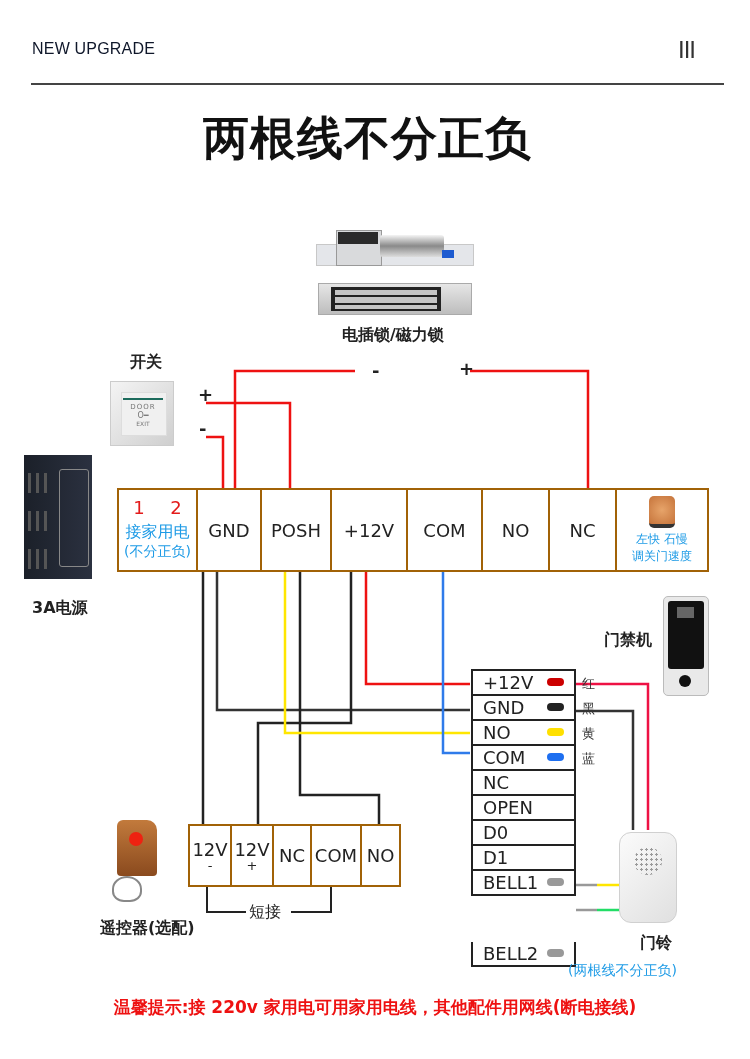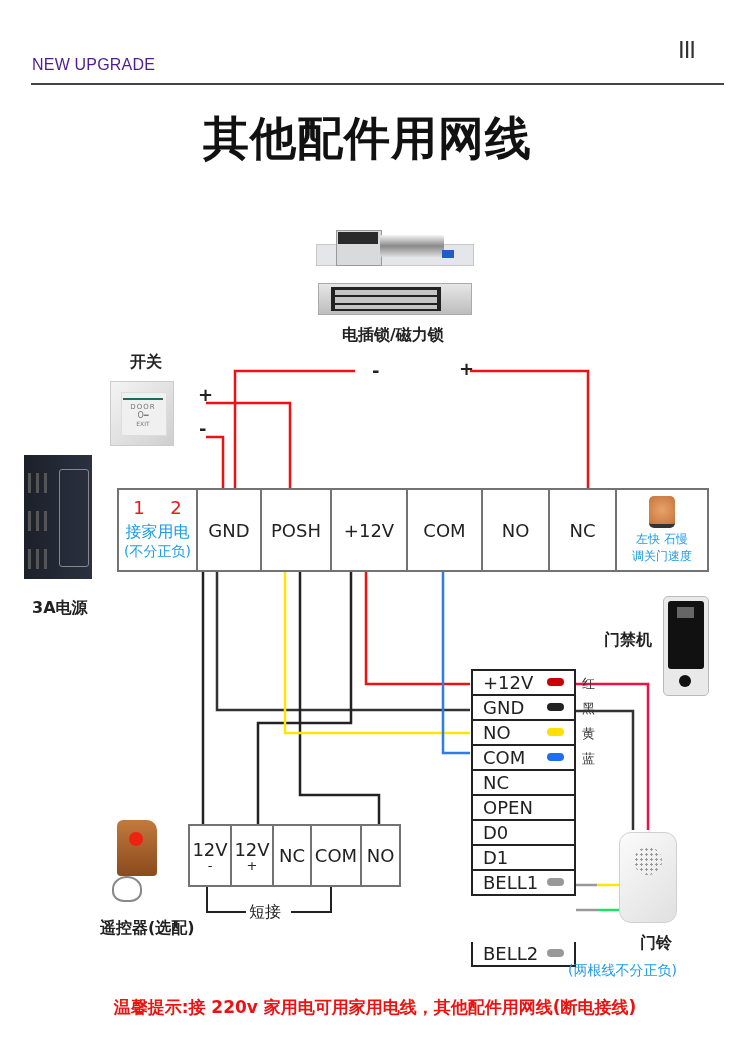--- a/index.html
+++ b/index.html
@@ -1,37 +1,37 @@
 <!DOCTYPE html>
 <html><head>
 <meta charset="utf-8">
 <style>
   html,body{margin:0;padding:0;background:#fff;}
   body{width:750px;height:1059px;position:relative;overflow:hidden;font-family:"DejaVu Sans","Liberation Sans",sans-serif;color:#222;}
   .abs{position:absolute;}
-  .hdr-text{left:32px;top:40px;font-family:"Liberation Sans",sans-serif;font-size:16px;color:#4c1d95;letter-spacing:0.2px;margin-top:16px;}
+  .hdr-text{left:32px;top:40px;font-family:"Liberation Sans",sans-serif;font-size:16px;color:#0f172a;letter-spacing:0.2px;}
   .hdr-bars{left:678px;top:36px;font-family:"Liberation Sans",sans-serif;font-size:24px;color:#333;letter-spacing:-1px;}
   .hdr-rule{left:31px;top:83px;width:693px;height:2px;background:#444;}
   .title{left:0;top:108px;width:735px;text-align:center;font-size:46px;font-weight:bold;color:#111;letter-spacing:1px;}
   .lbl{font-weight:bold;font-size:16px;color:#222;padding-left:8px;}
-  .cell{position:absolute;border:2px solid #737373;box-sizing:border-box;display:flex;align-items:center;justify-content:center;font-size:18px;color:#222;background:#fff;}
+  .cell{position:absolute;border:2px solid #a16207;box-sizing:border-box;display:flex;align-items:center;justify-content:center;font-size:18px;color:#222;background:#fff;}
   .blue{color:#1e9be6;}
   .red{color:#e31b1b;}
   svg{position:absolute;left:0;top:0;}
   .ctrl-row{position:absolute;left:471px;width:105px;height:25px;border:2px solid #222;box-sizing:border-box;border-top:none;font-size:18px;display:flex;align-items:center;padding-left:10px;color:#222;background:#fff;}
   .dot{position:absolute;right:10px;top:7px;width:17px;height:8px;border-radius:4px;}
   .cname{position:absolute;left:582px;font-size:13px;color:#333;}
 </style>
 </head>
 <body>
 
 <div class="abs hdr-text">NEW UPGRADE</div>
 <div class="abs hdr-bars">III</div>
 <div class="abs hdr-rule"></div>
-<div class="abs title">其他配件用网线</div>
+<div class="abs title">两根线不分正负</div>
 
 <svg width="750" height="1059">
   <g fill="none" stroke-width="2.5">
 
     <polyline points="355,371 235,371 235,489" stroke="#ee1111"></polyline>
     <polyline points="470,371 588,371 588,489" stroke="#ee1111"></polyline>
     <polyline points="206,403 290,403 290,489" stroke="#ee1111"></polyline>
     <polyline points="206,437 223,437 223,489" stroke="#ee1111"></polyline>
 
     <polyline points="203,571 203,825" stroke="#222"></polyline>

